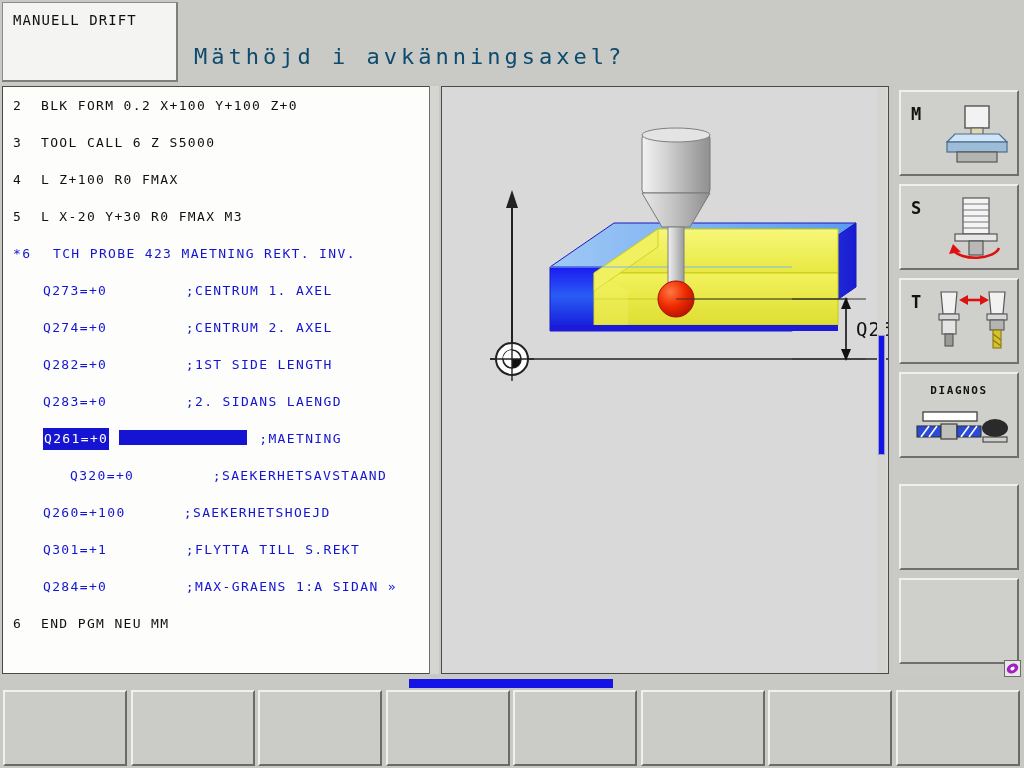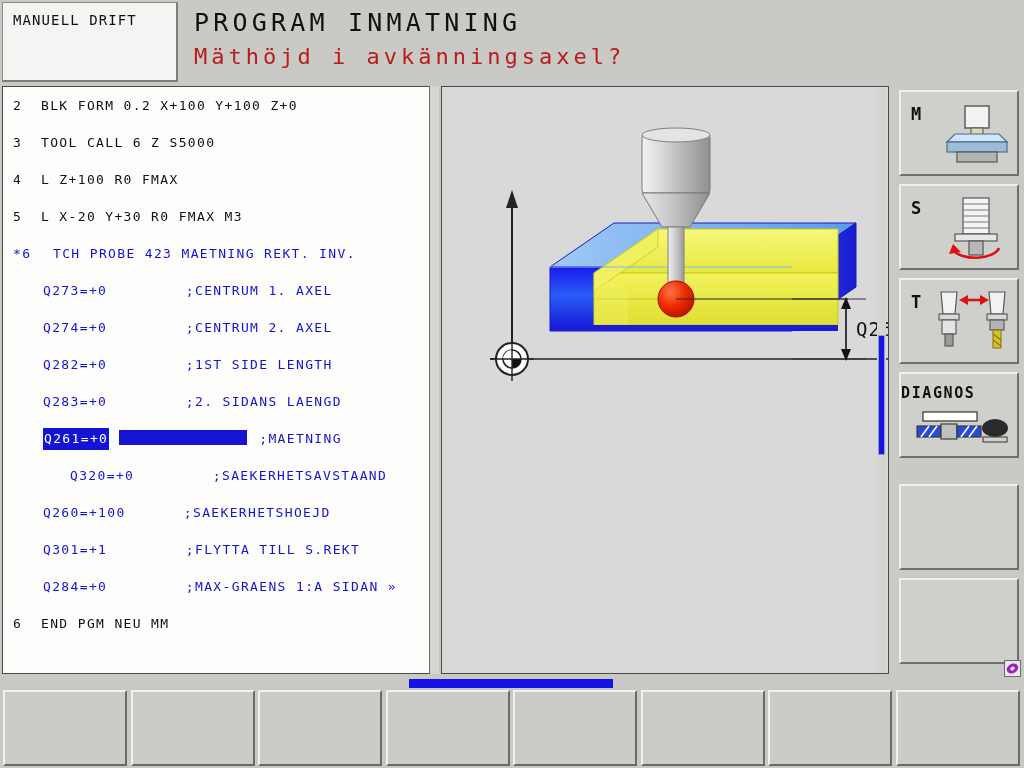--- a/index.html
+++ b/index.html
@@ -22,21 +22,21 @@
     position:absolute;left:10px;top:9px;
     font-size:14px;letter-spacing:1.1px;color:#101010;white-space:nowrap;
   }
   .title-block{position:absolute;left:186px;top:0;width:838px;height:84px;}
   .title-main{
     position:absolute;left:8px;top:8px;
     font-size:25px;letter-spacing:4.2px;color:#101010;white-space:nowrap;
   }
   .title-sub{
     position:absolute;left:8px;top:44px;
-    font-size:22px;letter-spacing:4.0px;color:#b91c1c;white-space:nowrap;
+    font-size:22px;letter-spacing:4.0px;color:#0c4a6e;white-space:nowrap;
   }
 
   
   .prog-panel{
     position:absolute;left:2px;top:86px;width:436px;height:588px;
     background:#fdfdfb;border:1px solid #4a4a48;box-sizing:border-box;
     overflow:hidden;
   }
   .prog-scroll-strip{
     position:absolute;left:429px;top:86px;width:10px;height:588px;
@@ -78,22 +78,22 @@
     position:absolute;left:6px;width:120px;
     background:#cfcfcb;
     border-top:2px solid #efefeb;border-left:2px solid #efefeb;
     border-right:2px solid #6f6f6b;border-bottom:2px solid #6f6f6b;
     box-sizing:border-box;
   }
   .side-btn .letter{
     position:absolute;left:10px;top:12px;font-size:17px;font-weight:bold;color:#111;
   }
   .side-btn .word{
-    position:absolute;left:0;top:10px;width:100%;text-align:left;
-    font-size:15px;letter-spacing:1.6px;color:#111;font-weight:bold;
+    position:absolute;left:0;top:10px;width:100%;text-align:center;
+    font-size:11px;letter-spacing:1.6px;color:#111;font-weight:bold;
   }
   .side-icon{position:absolute;}
 
   .corner-icon{
     position:absolute;left:1004px;top:660px;width:17px;height:17px;
     background:#e8e8e6;border:1px solid #6b6b68;box-sizing:border-box;
   }
 
   
   .sk-indicator{
@@ -111,21 +111,20 @@
 </head>
 <body>
 
 <div class="screen">
 
   <div class="header">
     <div class="mode-tab">
       <div class="mode-tab-label">MANUELL DRIFT</div>
     </div>
     <div class="title-block">
-      <div class="title-main">PROGRAM INMATNING</div>
       <div class="title-sub">Mäthöjd i avkänningsaxel?</div>
     </div>
   </div>
 
   <div class="prog-panel">
     <div id="prog-lines">
         <div class="prog-line blk-black" style="top: 8px;"><span style="display: inline-block; width: 28px; padding-left: 10px;">2</span><span>BLK FORM 0.2  X+100  Y+100  Z+0</span></div>
         <div class="prog-line blk-black" style="top: 45px;"><span style="display: inline-block; width: 28px; padding-left: 10px;">3</span><span>TOOL CALL 6 Z S5000</span></div>
         <div class="prog-line blk-black" style="top: 82px;"><span style="display: inline-block; width: 28px; padding-left: 10px;">4</span><span>L  Z+100 R0 FMAX</span></div>
         <div class="prog-line blk-black" style="top: 119px;"><span style="display: inline-block; width: 28px; padding-left: 10px;">5</span><span>L  X-20  Y+30 R0 FMAX M3</span></div>

